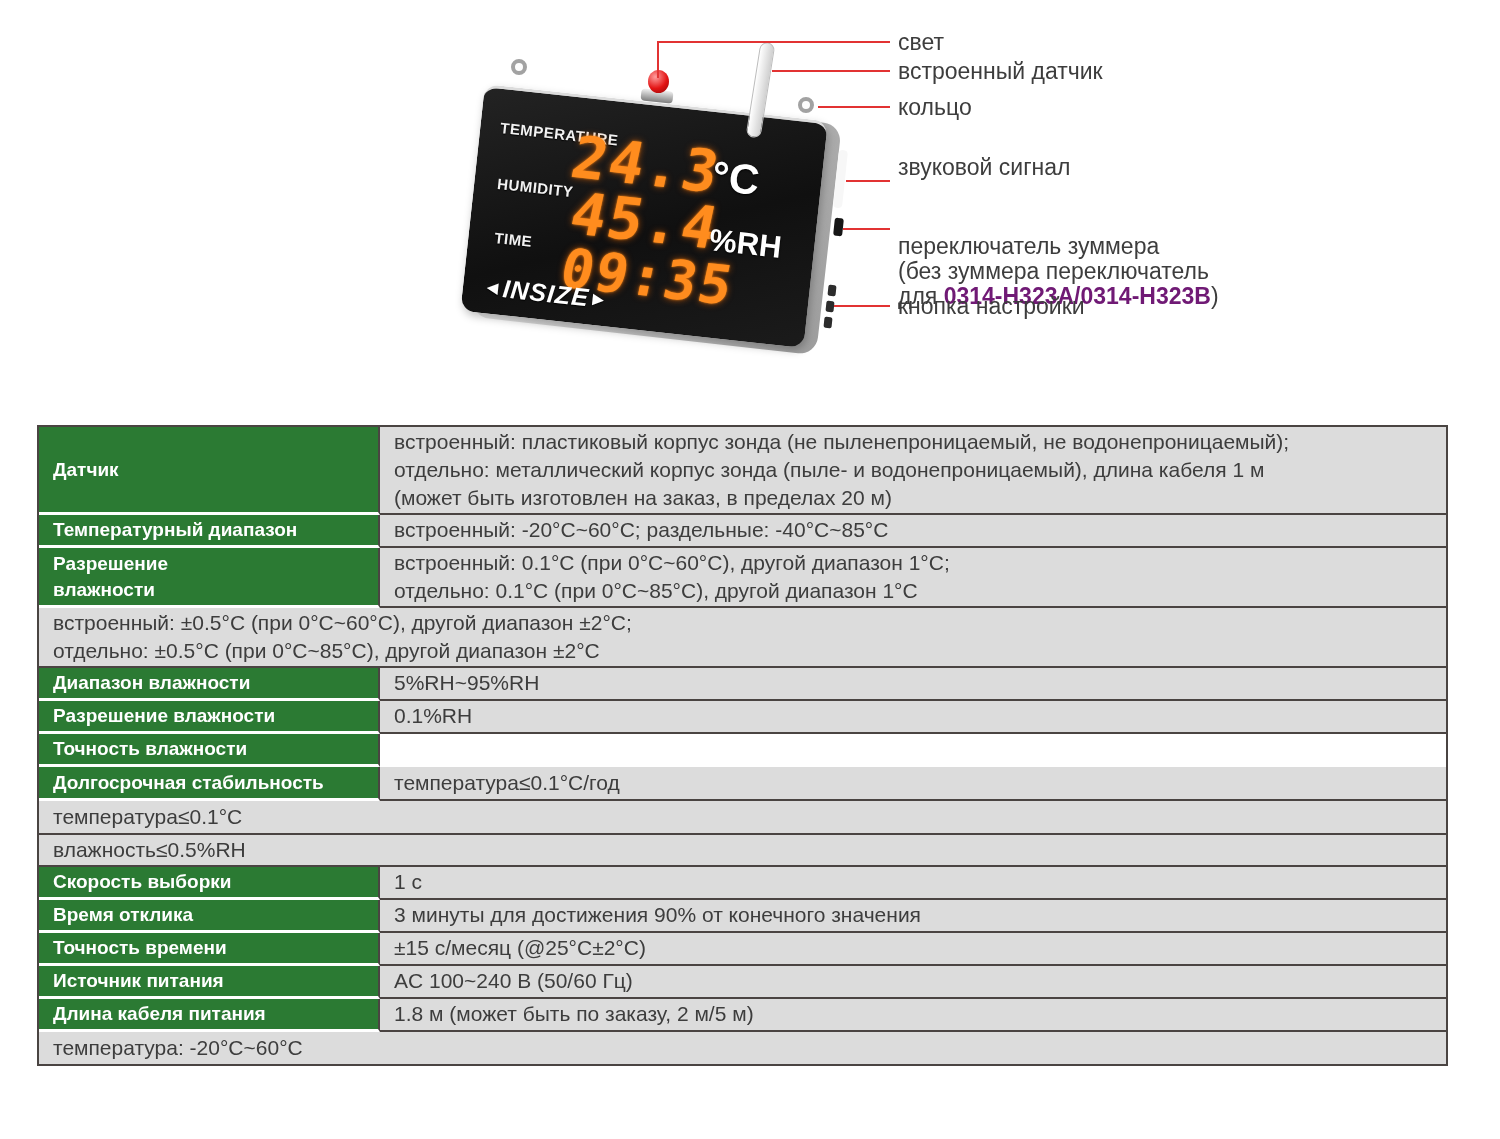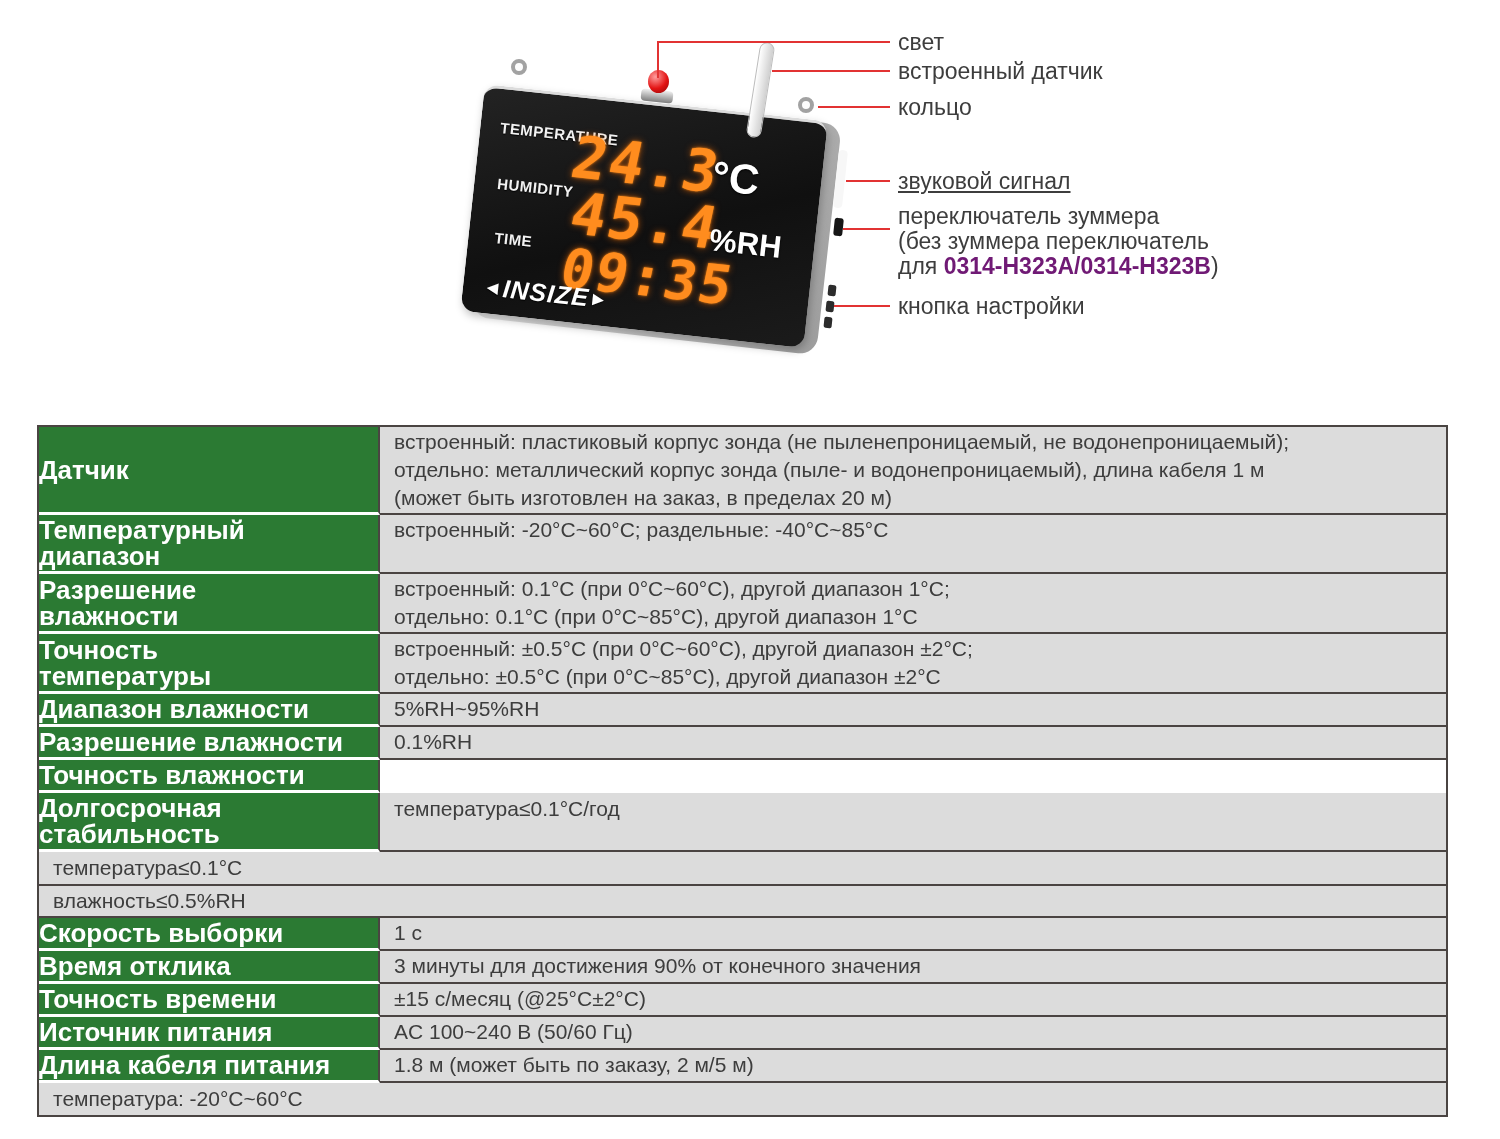--- a/index.html
+++ b/index.html
@@ -71,32 +71,32 @@
   .ln-light-v{left:657px;top:41px;width:2px;height:37px;}
   .ln-light-h{left:657px;top:41px;width:233px;height:2px;}
   .ln-sensor{left:772px;top:70px;width:118px;height:2px;}
   .ln-ring{left:818px;top:106px;width:72px;height:2px;}
   .ln-sound{left:846px;top:180px;width:44px;height:2px;}
   .ln-buzzer{left:843px;top:228px;width:47px;height:2px;}
   .ln-settings{left:834px;top:305px;width:56px;height:2px;}
 
   .co{position:absolute;left:898px;font-size:23px;color:var(--text);line-height:25px;white-space:nowrap;}
   .co-light{top:30px;} .co-sensor{top:59px;} .co-ring{top:95px;}
-  .co-sound{top:169px;text-decoration:underline;} .co-buzzer{top:204px;} .co-settings{top:294px;}
+  .co-sound{top:155px;} .co-buzzer{top:234px;} .co-settings{top:294px;}
   .co b{font-weight:bold;color:#701a75;}
 
   
   .spec-table{
     position:absolute;left:37px;top:425px;width:1411px;
     border:2px solid var(--table-border);background:#fff;
   }
   .trow{display:flex;align-items:stretch;}
   .th{
-    flex:0 0 341px;background:var(--green);color:#fff;font-weight:bold;font-size:26px;line-height:26px;
-    display:flex;align-items:center;padding:2px 8px 2px 0;white-space:pre-line;
+    flex:0 0 341px;background:var(--green);color:#fff;font-weight:bold;font-size:19px;line-height:26px;
+    display:flex;align-items:center;padding:2px 8px 2px 14px;white-space:pre-line;
     border-right:2px solid var(--table-border);border-bottom:3px solid #fff;
   }
   .trow:last-child .th{border-bottom:none;}
   .tdg{flex:1;display:flex;flex-direction:column;border-bottom:2px solid var(--table-border);background:var(--value-bg);}
   .trow:last-child .tdg{border-bottom:none;}
   .td{
     font-size:21px;line-height:28px;color:var(--text);min-height:29px;
     display:flex;align-items:center;padding:1px 10px 1px 14px;white-space:pre-line;
   }
   .td + .td{border-top:2px solid var(--table-border);}
@@ -175,22 +175,20 @@
       </div>
       <div class="trow">
         <div class="th">Разрешение
 влажности</div>
         <div class="tdg">
           <div class="td">встроенный: 0.1°C (при 0°C~60°C), другой диапазон 1°C;
 отдельно: 0.1°C (при 0°C~85°C), другой диапазон 1°C</div>
         </div>
       </div>
       <div class="trow">
-        <div class="th">Точность
-температуры</div>
         <div class="tdg">
           <div class="td">встроенный:  ±0.5°C (при 0°C~60°C), другой диапазон ±2°C;
 отдельно: ±0.5°C (при 0°C~85°C), другой диапазон ±2°C</div>
         </div>
       </div>
       <div class="trow">
         <div class="th">Диапазон влажности</div>
         <div class="tdg">
           <div class="td">5%RH~95%RH</div>
         </div>

